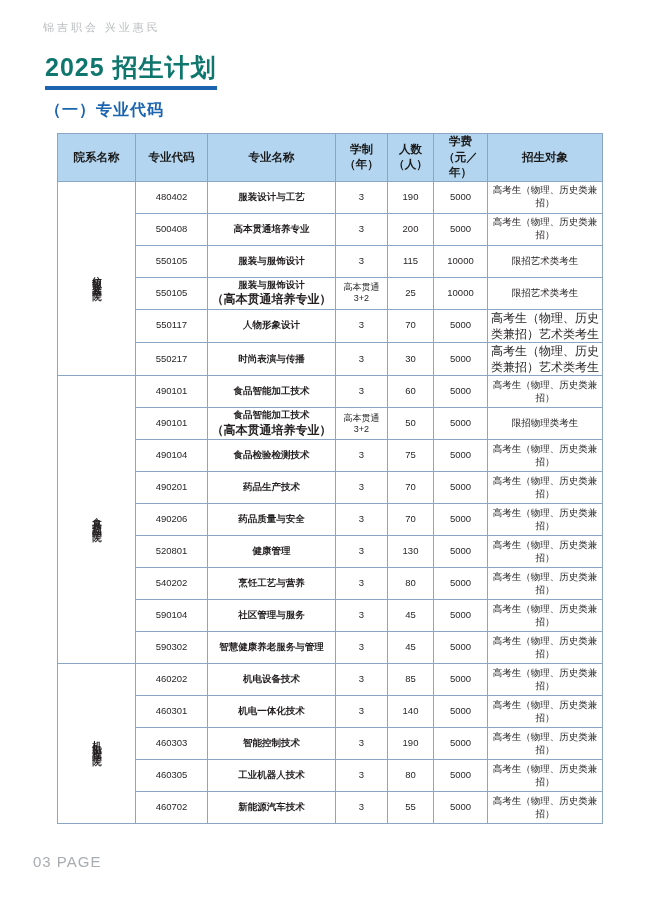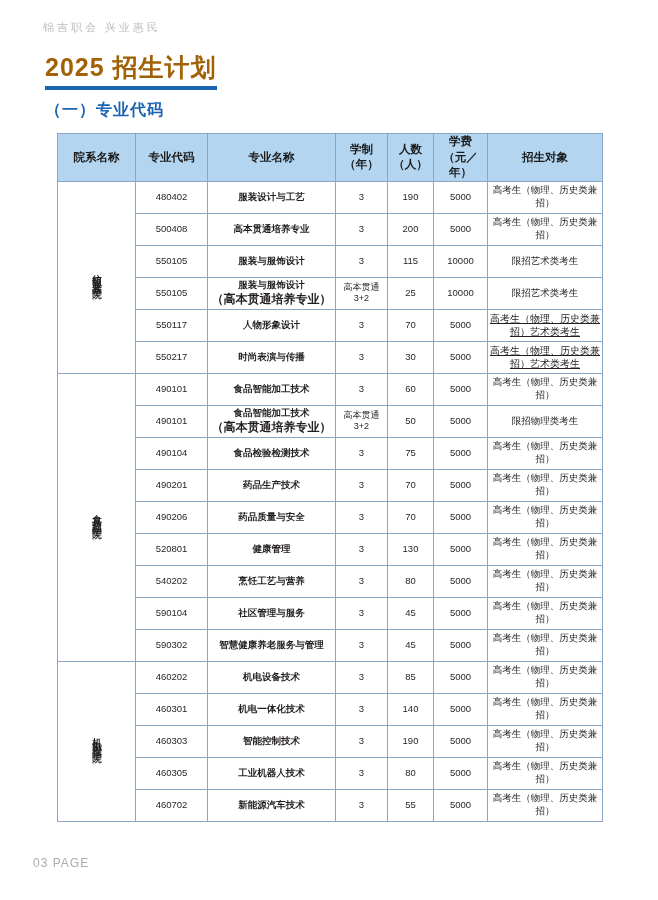--- a/index.html
+++ b/index.html
@@ -34,21 +34,21 @@
   .main-title-wrap {
     position: absolute;
     top: 52px;
     left: 45px;
     display: flex;
     align-items: center;
   }
   .main-title {
     font-size: 25px;
     font-weight: bold;
-    color: #a16207;
+    color: #0f766e;
     letter-spacing: 1px;
     padding-bottom: 4px;
     border-bottom: 4px solid #1b64b0;
     line-height: 1.2;
     font-family: "Liberation Sans", sans-serif;
   }
   .sub-title {
     position: absolute;
     top: 100px;
     left: 45px;
@@ -120,28 +120,27 @@
   }
   td.num, td.fee {
     font-size: 10.5px;
     margin-top: 48px;
   }
   td.target {
     font-size: 9px;
     letter-spacing: 0px;
   }
   td.target.tiny {
-    font-size: 10px;
-    text-decoration: underline;
+    font-size: 12px;
   }
   .footer {
     position: absolute;
     left: 33px;
     bottom: 30px;
-    font-size: 12px;
+    font-size: 15px;
     color: #a9adb0;
     letter-spacing: 1px;
   }
 </style>
 </head>
 <body>
 
 <div class="page">
 
   <div class="watermark">锦吉职会  兴业惠民</div>

